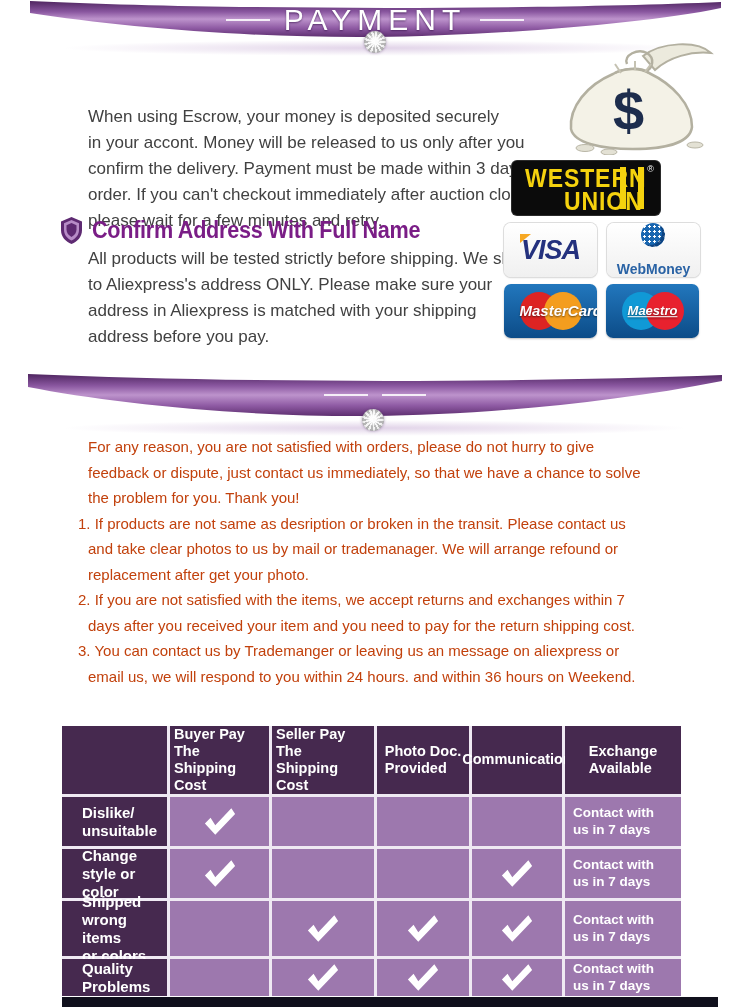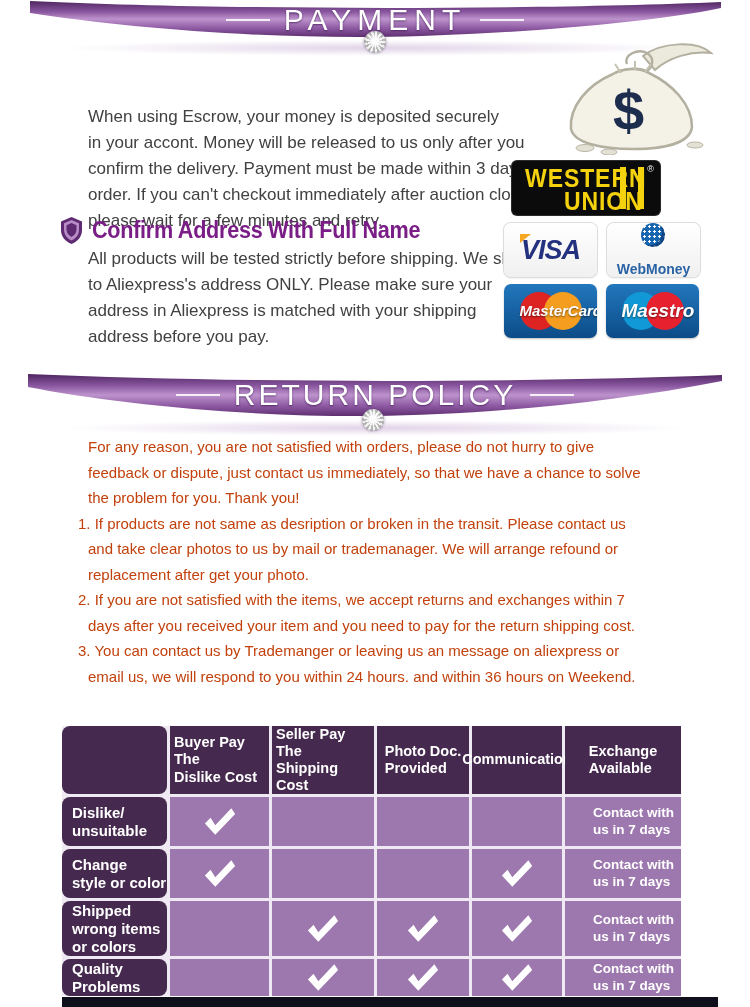--- a/index.html
+++ b/index.html
@@ -90,26 +90,26 @@
     gap:3px; background:#efe9f3;
   }
   .policy-table > div { display:flex; align-items:center; }
   .cell-head {
     background:var(--table-header-bg,#46294f); color:#fff; font-weight:bold;
     font-size:14.5px; line-height:1.18; justify-content:center; text-align:left;
     white-space:pre-line; padding:0 4px;
   }
   .cell-label {
     background:var(--table-header-bg,#46294f); color:#fff; font-weight:bold;
-    font-size:15px; line-height:1.2; padding-left:10px; white-space:pre-line;border-radius:8px;
+    font-size:15px; line-height:1.2; padding-left:20px; white-space:pre-line;
   }
   .cell-check { background:var(--table-cell-bg,#9d78ae); justify-content:center; }
   .cell-note  {
     background:var(--table-cell-bg,#9d78ae); color:#fff; font-weight:bold;
-    font-size:13.5px; line-height:1.25; padding-left:28px; white-space:pre-line;
+    font-size:13.5px; line-height:1.25; padding-left:8px; white-space:pre-line;
   }
   .bottom-bar { position:absolute; left:62px; top:997px; width:656px; height:10px; background:#10101c; }
 </style>
 </head>
 <body>
 
 <div class="page">
 
   <div class="banner" style="top:0; height:56px;">
     <svg width="750" height="46" viewBox="0 0 750 46">
@@ -189,41 +189,40 @@
       <span class="c1" style="background:#dd2423;"></span>
       <span class="c2" style="background:#f49d1e;"></span>
       <span class="mc-word" style="font-size:15px;">MasterCard</span>
     </span>
   </div>
 
   <div class="card blue" style="left:606px; top:284px;">
     <span class="mc-circles">
       <span class="c1" style="background:#1099d6;"></span>
       <span class="c2" style="background:#e8212e;"></span>
-      <span class="mc-word" style="font-size:19px;">Maestro</span>
+      <span class="mc-word" style="font-size:13px;text-decoration:underline;">Maestro</span>
     </span>
   </div>
 
   <div class="banner" style="top:370px; height:66px;">
     <svg width="750" height="58" viewBox="0 0 750 58">
       <defs>
         <linearGradient id="rib2" x1="0" y1="0" x2="0" y2="1">
           <stop offset="0" stop-color="#4f2560"></stop>
           <stop offset="0.28" stop-color="#8a57a0"></stop>
           <stop offset="0.5" stop-color="#bd93cc"></stop>
           <stop offset="0.75" stop-color="#8f5ba4"></stop>
           <stop offset="1" stop-color="#5e2f70"></stop>
         </linearGradient>
       </defs>
       <path d="M28 4 C230 13 520 13 722 5 L722 11 C600 35 470 45 373 46 C240 47 110 33 28 17 Z" fill="url(#rib2)"></path>
     </svg>
     <div class="banner-glow" style="top:50px;"></div>
     <div class="banner-title-row" style="top:8px; height:33px;">
       <span class="dash"></span>
-      <span class="banner-title" style="letter-spacing:3px;">RETURN POLICY</span>
       <span class="dash"></span>
     </div>
     <div class="gem" style="left:362px; top:39px;"></div>
   </div>
 
   <div class="abs" style="left:88px; top:434px; width:620px; font-size:15px; line-height:25.5px; color:#c2410c;">
     <div class="pre">For any reason, you are not satisfied with orders, please do not hurry to give
 feedback or dispute, just contact us immediately, so that we have a chance to solve
 the problem for you. Thank you!</div>
     <div class="pre" style="text-indent:-10px;">1. If products are not same as desription or broken in the transit. Please contact us
@@ -231,21 +230,21 @@
 replacement after get your photo.</div>
     <div class="pre" style="text-indent:-10px;">2. If you are not satisfied with the items, we accept returns and exchanges within 7
 days after you received your item and you need to pay for the return shipping cost.</div>
     <div class="pre" style="text-indent:-10px;">3. You can contact us by Trademanger or leaving us an message on aliexpress or
 email us, we will respond to you within 24 hours. and within 36 hours on Weekend.</div>
   </div>
 
   <div class="policy-table" id="policy-table">
       <div class="cell-label"></div>
       <div class="cell-head">Buyer Pay The
-Dislike Cost</div>
+Shipping Cost</div>
       <div class="cell-head">Seller Pay The
 Shipping Cost</div>
       <div class="cell-head">Photo Doc.
 Provided</div>
       <div class="cell-head">Communication</div>
       <div class="cell-head">Exchange
 Available</div>
       <div class="cell-label">Dislike/
 unsuitable</div>
       <div class="cell-check">

